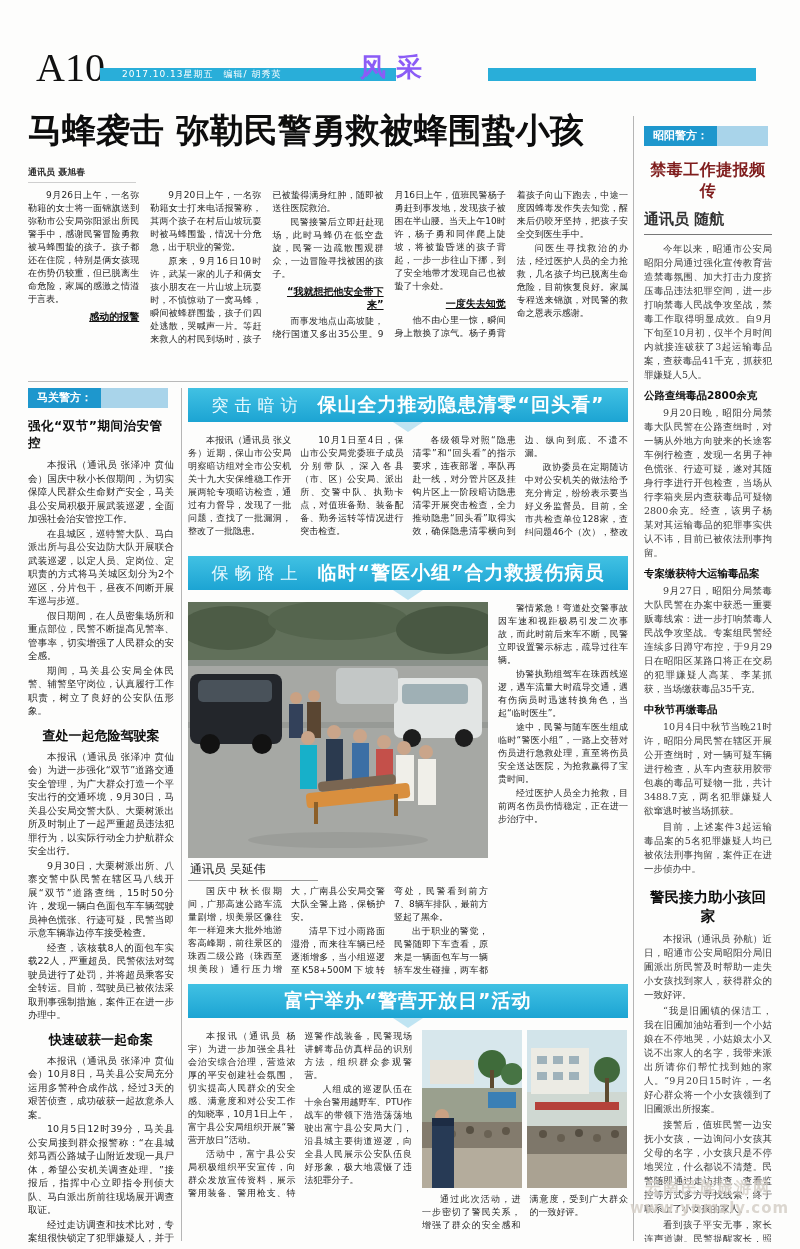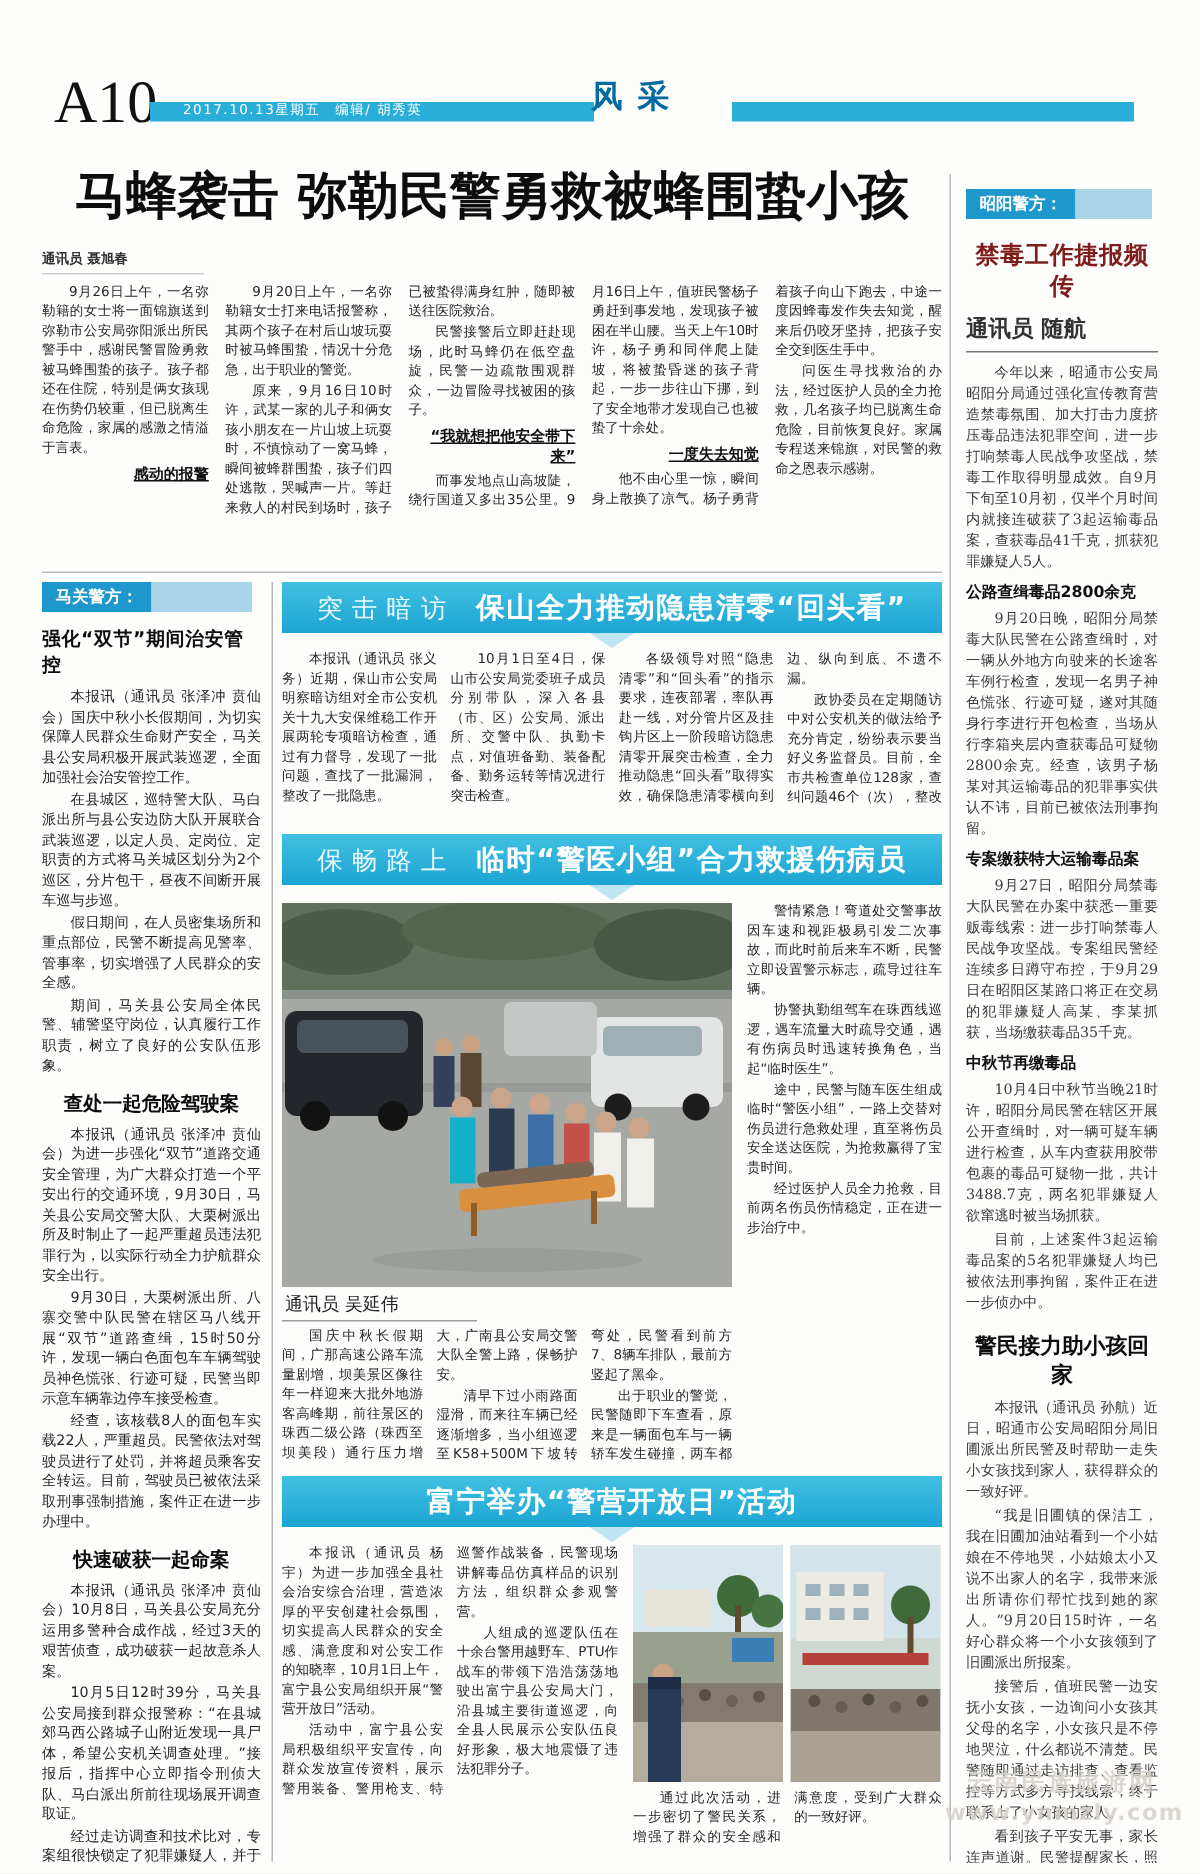--- a/index.html
+++ b/index.html
@@ -6,36 +6,36 @@
   html,body { background:#e9e9e9; }
   #page {
     position:relative; width:800px; height:1249px; margin:0 auto;
     background:#fdfdfc; overflow:hidden;
     font-family:"DejaVu Sans","Liberation Sans",sans-serif; color:#1c1c1c;
   }
   
   .hdr { position:absolute; left:28px; top:46px; width:744px; height:56px; }
   .pagenum { position:absolute; left:8px; top:2px; font-family:"Liberation Serif","DejaVu Serif",serif; font-size:40px; line-height:40px; color:#111; }
   .datebar { position:absolute; left:72px; top:22px; width:296px; height:13px; background:#29aed9; color:#fff; font-size:9px; line-height:13px; padding-left:22px; letter-spacing:1px; }
-  .secttitle { position:absolute; left:322px; top:4px; width:140px; text-align:center; font-size:21px; font-weight:bold; color:#0369a1; letter-spacing:10px; text-indent:10px; }
+  .secttitle { position:absolute; left:322px; top:4px; width:140px; text-align:left; font-size:26px; font-weight:bold; color:#8b5cf6; letter-spacing:10px; text-indent:10px; }
   .rightbar { position:absolute; left:460px; top:22px; width:268px; height:13px; background:#29aed9; }
   
   .rule-main { position:absolute; left:28px; top:381px; width:600px; border-top:1px solid #b9b9b9; }
   .div-left { position:absolute; left:181px; top:388px; height:853px; border-left:1px solid #b5b5b5; }
   .div-right { position:absolute; left:633px; top:116px; height:1125px; border-left:1px solid #b5b5b5; }
   
   .p { text-indent:2em; text-align:justify; }
   .bodytxt { font-size:9px; line-height:13px; color:#262626; }
   .bodytxt .p { margin-bottom:1px; }
   .tag { display:flex; height:20px; width:140px; }
   .tag-dark { background:#1e97cd; color:#fff; font-size:11px; font-weight:bold; line-height:20px; padding:0 9px; white-space:nowrap; }
   .tag-light { flex:1; background:#a9d4ea; }
   
   .main-art { position:absolute; left:28px; top:108px; width:600px; height:268px; }
-  .main-head { font-size:34px; font-weight:900; letter-spacing:0px; white-space:nowrap; color:#0d0d0d; text-align:center; }
+  .main-head { font-size:34px; font-weight:900; letter-spacing:0px; white-space:nowrap; color:#0d0d0d; text-align:left; }
   .main-byline { margin-top:12px; font-size:9px; font-weight:bold; color:#333; border-bottom:1px solid #cfcfcf; display:inline-block; padding-bottom:3px; width:108px; }
   .main-body { margin-top:6px; height:188px; overflow:hidden; column-count:5; column-gap:11px; }
   .subhead-s { font-weight:bold; text-align:right; font-size:10px; margin:4px 0; color:#111;text-decoration:underline; }
   
   .leftcol { position:absolute; left:28px; top:388px; width:146px; height:856px; overflow:hidden; }
   .lhead { font-size:12.5px; font-weight:bold; margin:10px 0 6px 0; letter-spacing:0.5px; color:#0d0d0d; }
   .lsub { font-size:13px; font-weight:bold; text-align:center; margin:9px 0 5px 0; color:#0d0d0d; }
   .leftcol .bodytxt { font-size:9.5px; line-height:13.5px; }
   
   .middle { position:absolute; left:188px; top:388px; width:440px; height:856px; overflow:hidden; }

